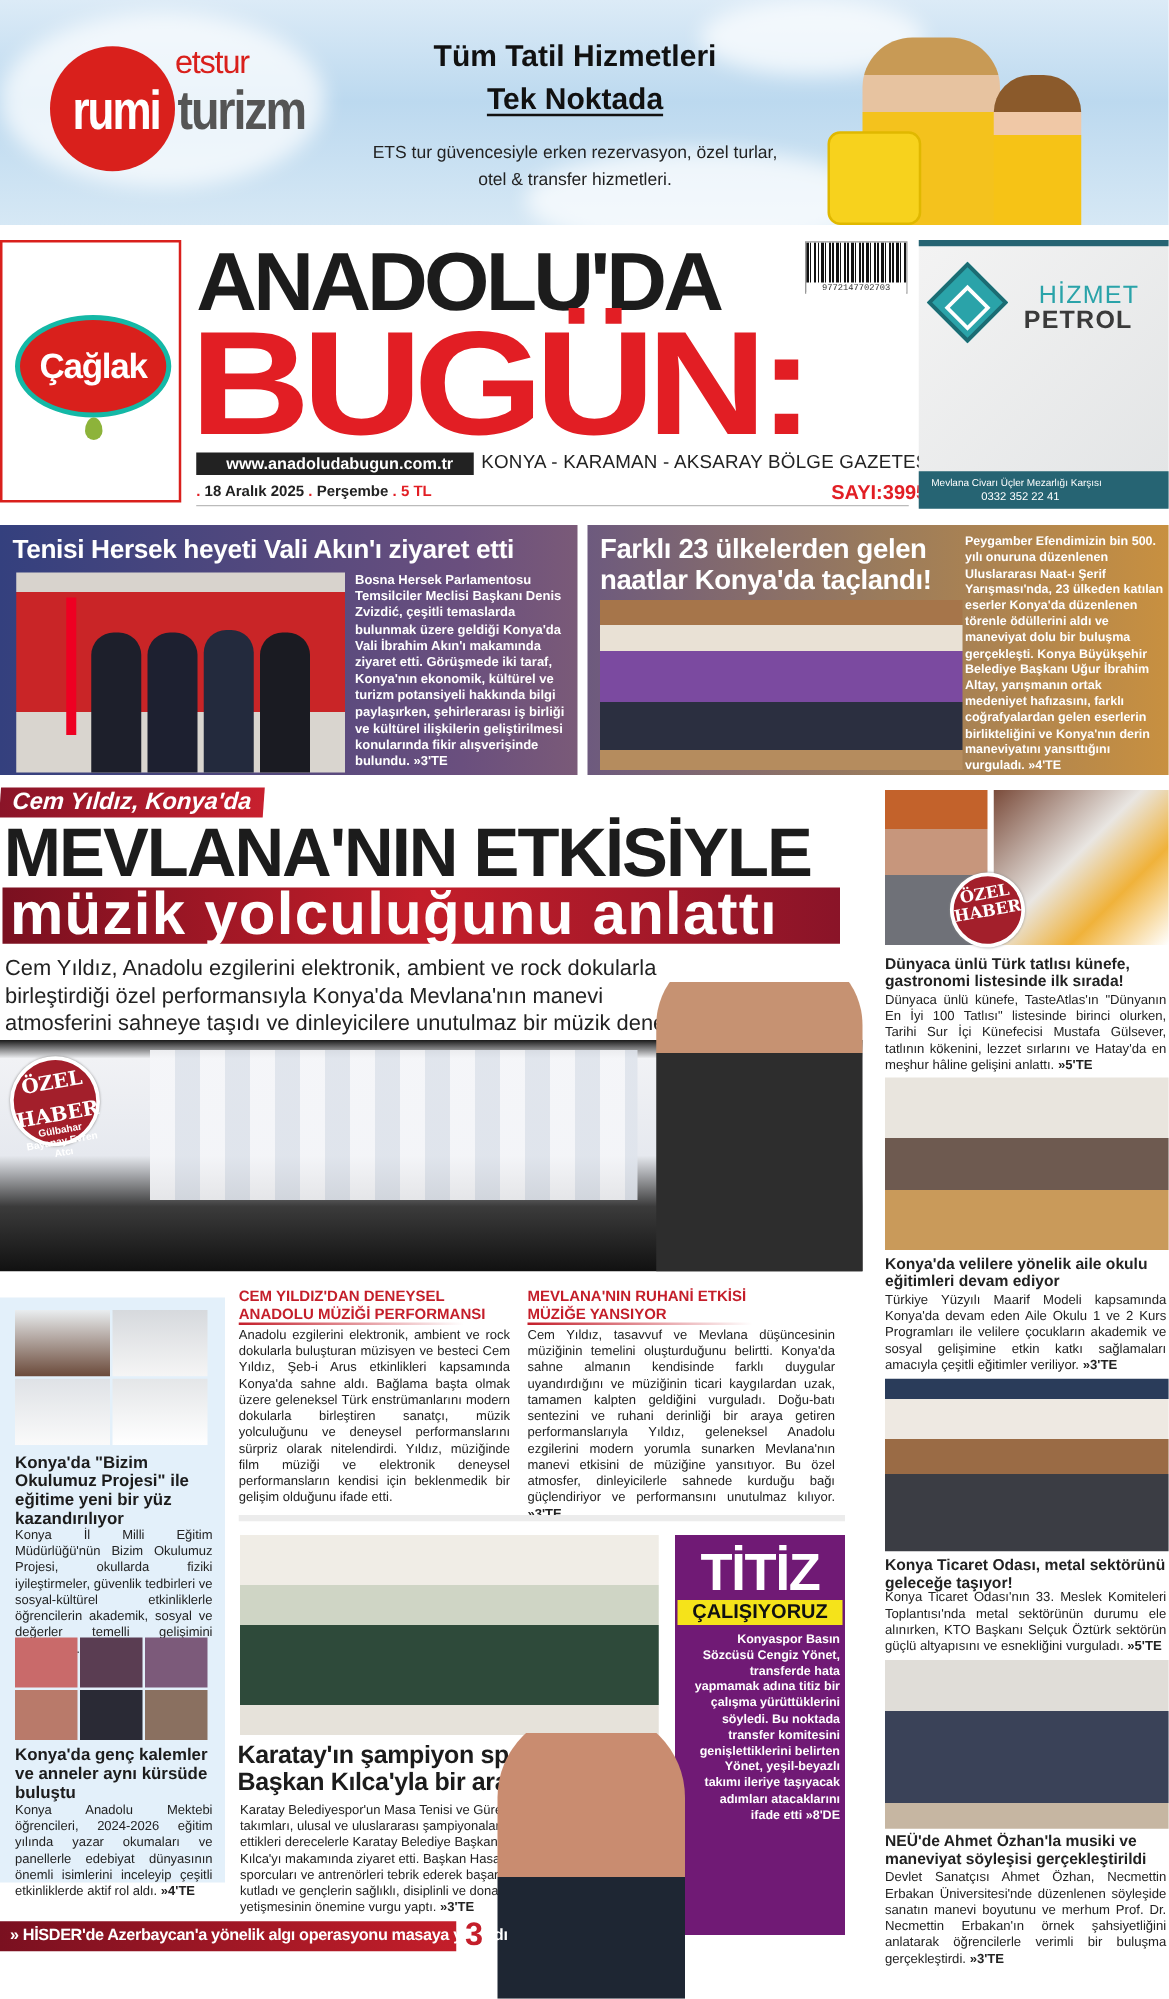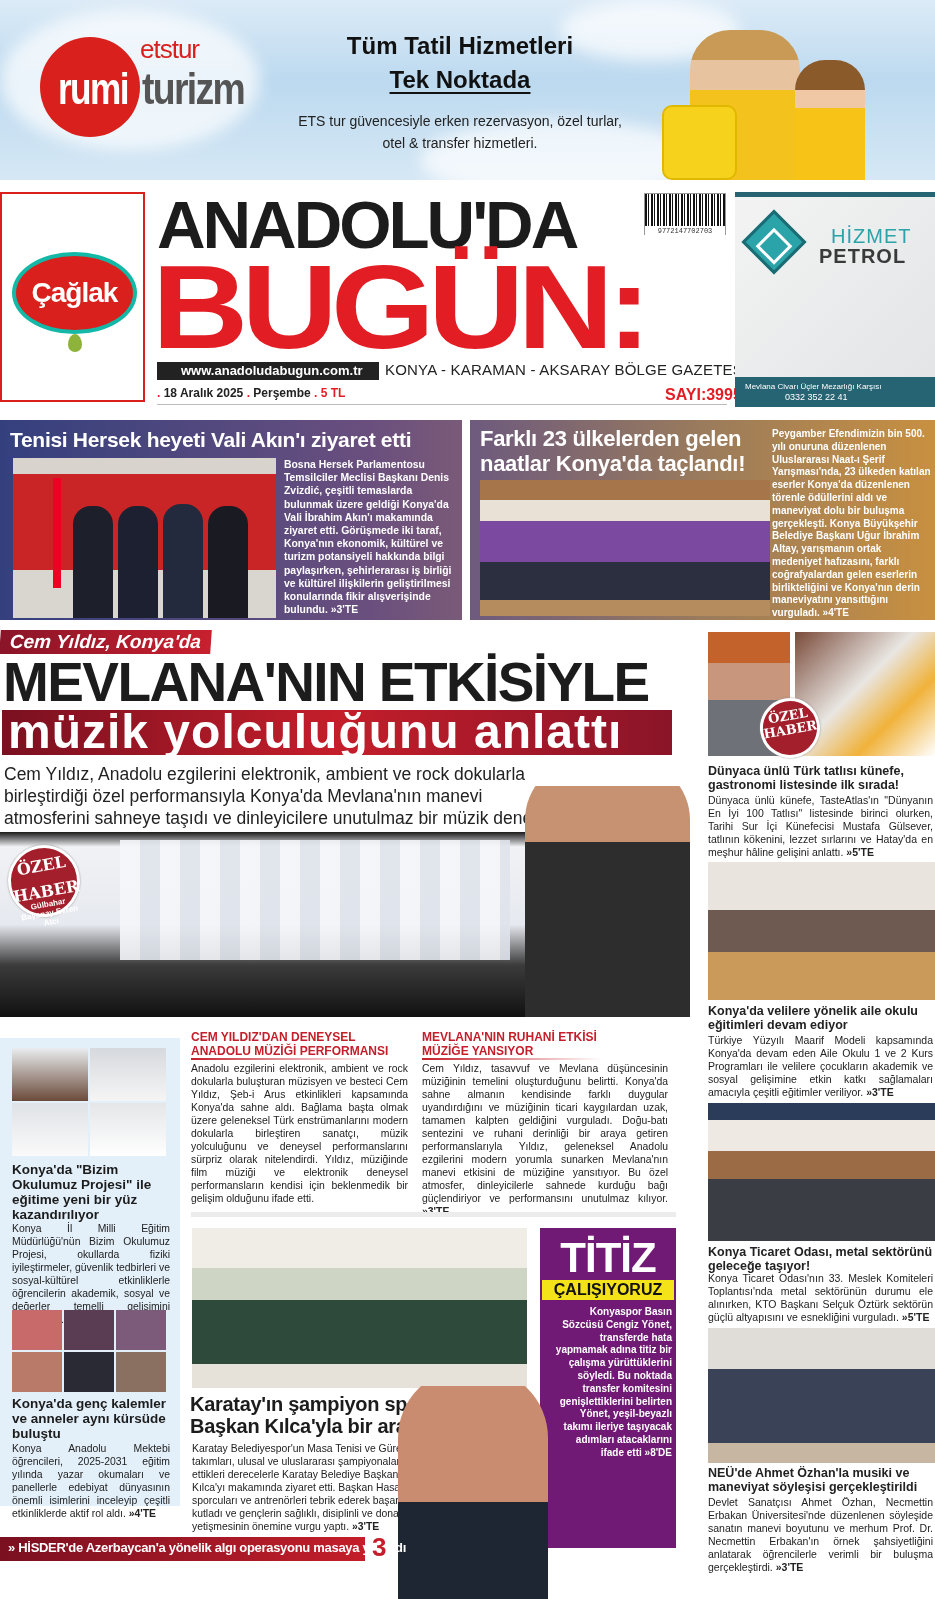--- a/index.html
+++ b/index.html
@@ -189,21 +189,21 @@
   <div class="lc-text" style="left:12px;top:184px;width:158px"><span>Konya İl Milli Eğitim Müdürlüğü'nün Bizim Okulumuz Projesi, okullarda fiziki iyileştirmeler, güvenlik tedbirleri ve sosyal-kültürel etkinliklerle öğrencilerin akademik, sosyal ve değerler temelli gelişimini destekliyor.</span> <b class="ref">»5'TE</b></div>
   <div class="photo-grid" style="left:12px;top:272px;width:154px;height:82px;grid-template-columns:1fr 1fr 1fr;grid-template-rows:1fr 1fr">
     <div style="background:#c96a6a"></div>
       <div style="background:#5a3d52"></div>
       <div style="background:#7c5a7a"></div>
       <div style="background:#b97a6a"></div>
       <div style="background:#2a2a35"></div>
       <div style="background:#8a7060"></div>
   </div>
   <div class="lc-title" style="left:12px;top:358px;width:160px">Konya'da genç kalemler ve anneler aynı kürsüde buluştu</div>
-  <div class="lc-text" style="left:12px;top:404px;width:158px"><span>Konya Anadolu Mektebi öğrencileri, 2025-2031 eğitim yılında yazar okumaları ve panellerle edebiyat dünyasının önemli isimlerini inceleyip çeşitli etkinliklerde aktif rol aldı.</span> <b class="ref">»4'TE</b></div>
+  <div class="lc-text" style="left:12px;top:404px;width:158px"><span>Konya Anadolu Mektebi öğrencileri, 2024-2026 eğitim yılında yazar okumaları ve panellerle edebiyat dünyasının önemli isimlerini inceleyip çeşitli etkinliklerde aktif rol aldı.</span> <b class="ref">»4'TE</b></div>
 </div>
 
 <div class="abs karatay-photo"></div>
 <div class="abs karatay-title" style="width:300px">Karatay'ın şampiyon sporcuları Başkan Kılca'yla bir araya geldi</div>
 <div class="abs karatay-text"><span>Karatay Belediyespor'un Masa Tenisi ve Güreş takımları, ulusal ve uluslararası şampiyonalarda elde ettikleri derecelerle Karatay Belediye Başkanı Hasan Kılca'yı makamında ziyaret etti. Başkan Hasan Kılca, sporcuları ve antrenörleri tebrik ederek başarılarını kutladı ve gençlerin sağlıklı, disiplinli ve donanımlı yetişmesinin önemine vurgu yaptı.</span> <b class="ref">»3'TE</b></div>
 
 <div id="titiz" class="abs">
   <div class="abs titiz-h">TİTİZ</div>
   <div class="abs titiz-sub">ÇALIŞIYORUZ</div>
   <div class="abs titiz-text"><span>Konyaspor Basın Sözcüsü Cengiz Yönet, transferde hata yapmamak adına titiz bir çalışma yürüttüklerini söyledi. Bu noktada transfer komitesini genişlettiklerini belirten Yönet, yeşil-beyazlı takımı ileriye taşıyacak adımları atacaklarını ifade etti</span> <b class="ref">»8'DE</b></div>

